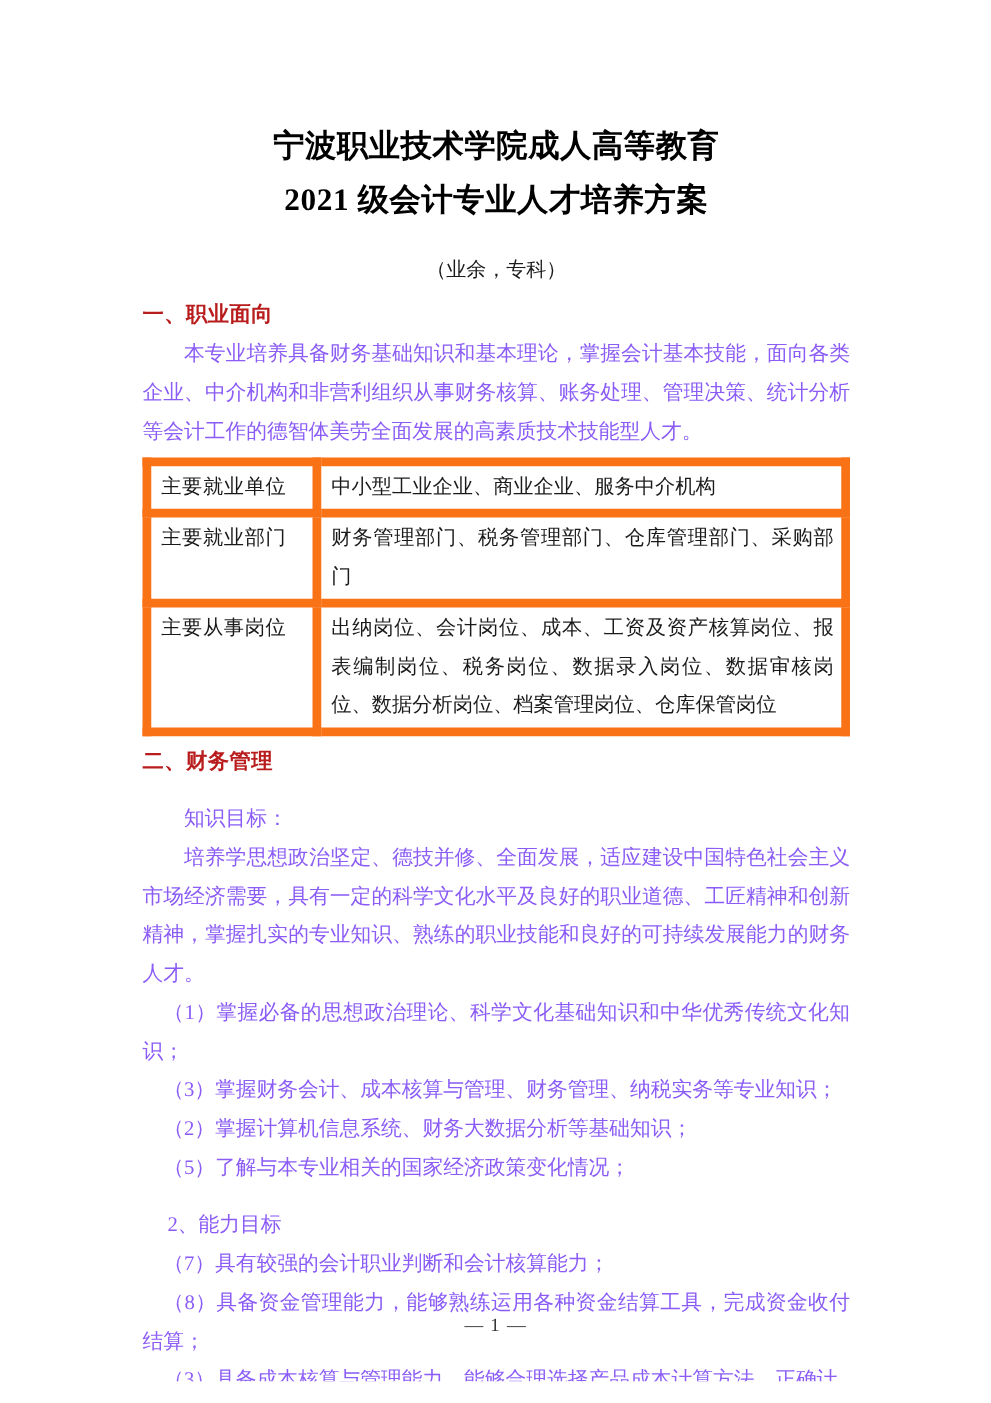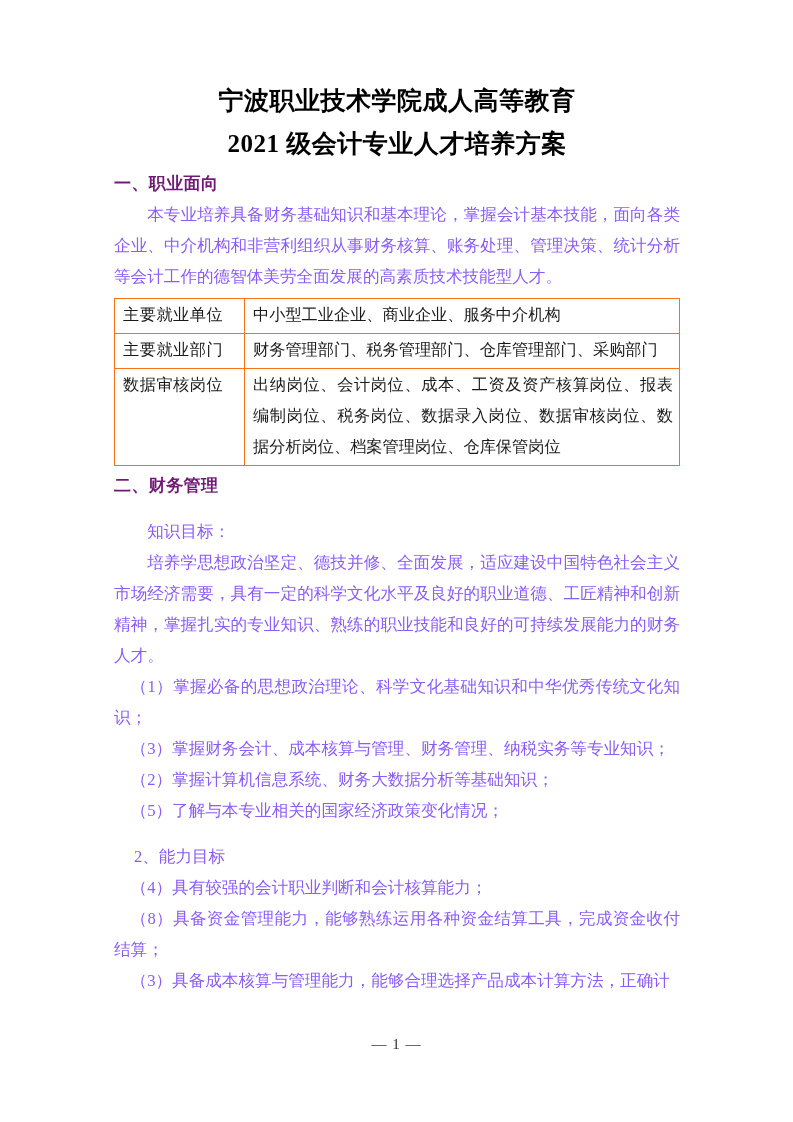--- a/index.html
+++ b/index.html
@@ -9,21 +9,21 @@
     background: #ffffff;
   }
   body {
     font-family: "Liberation Serif", "DejaVu Serif", serif;
     color: #1a1a1a;
   }
   .page {
     position: relative;
     width: 793px;
     height: 1088px;
-    margin: 0 auto;
+    margin: 17px auto;
     background: #ffffff;
     box-sizing: border-box;
     overflow: hidden;
   }
   .content {
     position: absolute;
     left: 114px;
     top: 0;
     width: 566px;
   }
@@ -48,21 +48,21 @@
     color: #1a1a1a;
   }
 
   
   .section-heading {
     font-weight: bold;
     font-size: 17px;
     line-height: 30px;
     margin-top: 5px;
     letter-spacing: 0.4px;
-    color: #701a75;
+    color: #b91c1c;
   }
 
   
   .para {
     font-size: 16.6px;
     line-height: 31px;
     text-align: justify;
     text-justify: inter-ideograph;
     margin: 0;
     color: #8b5cf6;
@@ -76,21 +76,21 @@
 
   
   .info-table {
     border-collapse: collapse;
     width: 566px;
     margin-top: 6px;
     margin-bottom: 4px;
     table-layout: fixed;
   }
   .info-table td {
-    border: 1px solid #f97316;
+    border: 7px solid #f97316;
     font-size: 16.2px;
     line-height: 31px;
     padding: 1px 6px 2px 8px;
     vertical-align: top;
     color: #1a1a1a;
   }
   .info-table td.label {
     width: 115px;
     white-space: nowrap;
     letter-spacing: 0.5px;
@@ -113,52 +113,53 @@
   }
 </style>
 </head>
 <body>
 
 <div class="page">
   <div class="content">
 
     <div class="doc-title doc-title-1">宁波职业技术学院成人高等教育</div>
     <div class="doc-title doc-title-2">2021 级会计专业人才培养方案</div>
+    <div class="doc-subtitle">（业余，专科）</div>
 
     <div class="section-heading">一、职业面向</div>
     <p class="para indent-2">本专业培养具备财务基础知识和基本理论，掌握会计基本技能，面向各类企业、中介机构和非营利组织从事财务核算、账务处理、管理决策、统计分析等会计工作的德智体美劳全面发展的高素质技术技能型人才。</p>
 
     <table class="info-table">
       <tbody>
         <tr>
           <td class="label">主要就业单位</td>
           <td class="value">中小型工业企业、商业企业、服务中介机构</td>
         </tr>
         <tr>
           <td class="label">主要就业部门</td>
           <td class="value">财务管理部门、税务管理部门、仓库管理部门、采购部门</td>
         </tr>
         <tr>
-          <td class="label">数据审核岗位</td>
+          <td class="label">主要从事岗位</td>
           <td class="value">出纳岗位、会计岗位、成本、工资及资产核算岗位、报表编制岗位、税务岗位、数据录入岗位、数据审核岗位、数据分析岗位、档案管理岗位、仓库保管岗位</td>
         </tr>
       </tbody>
     </table>
 
     <div class="section-heading">二、财务管理</div>
     <p class="para indent-2 gap-md">知识目标：</p>
 
     <p class="para indent-2">培养学思想政治坚定、德技并修、全面发展，适应建设中国特色社会主义市场经济需要，具有一定的科学文化水平及良好的职业道德、工匠精神和创新精神，掌握扎实的专业知识、熟练的职业技能和良好的可持续发展能力的财务人才。</p>
 
     <p class="para indent-1">（1）掌握必备的思想政治理论、科学文化基础知识和中华优秀传统文化知识；</p>
     <p class="para indent-1">（3）掌握财务会计、成本核算与管理、财务管理、纳税实务等专业知识；</p>
     <p class="para indent-1">（2）掌握计算机信息系统、财务大数据分析等基础知识；</p>
     <p class="para indent-1">（5）了解与本专业相关的国家经济政策变化情况；</p>
 
     <p class="para indent-15 gap-md">2、能力目标</p>
-    <p class="para indent-1">（4）具有较强的会计职业判断和会计核算能力；</p>
+    <p class="para indent-1">（7）具有较强的会计职业判断和会计核算能力；</p>
     <p class="para indent-1">（8）具备资金管理能力，能够熟练运用各种资金结算工具，完成资金收付结算；</p>
     <p class="para indent-1">（3）具备成本核算与管理能力，能够合理选择产品成本计算方法，正确计</p>
 
   </div>
 
   <div class="page-footer">— 1 —</div>
 </div>
 
 </body></html>

